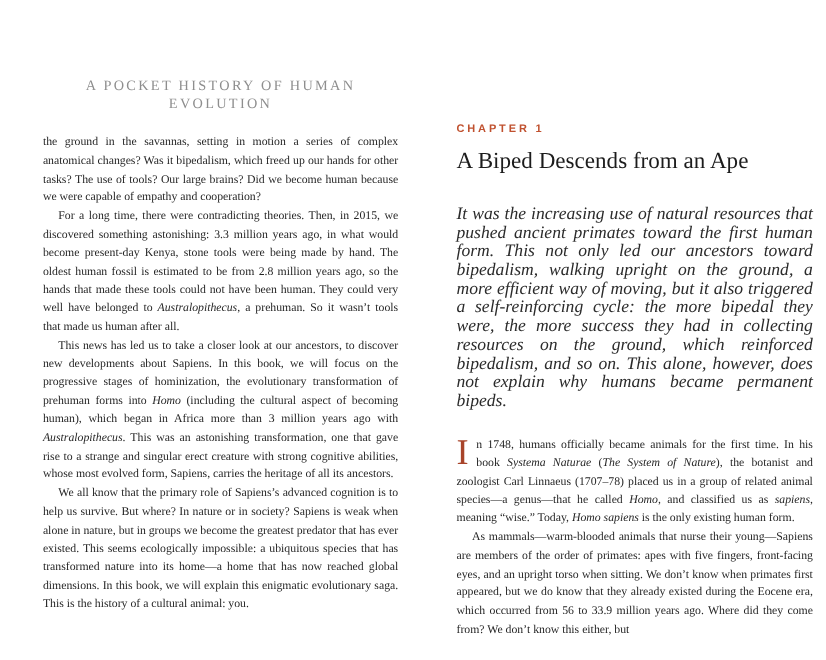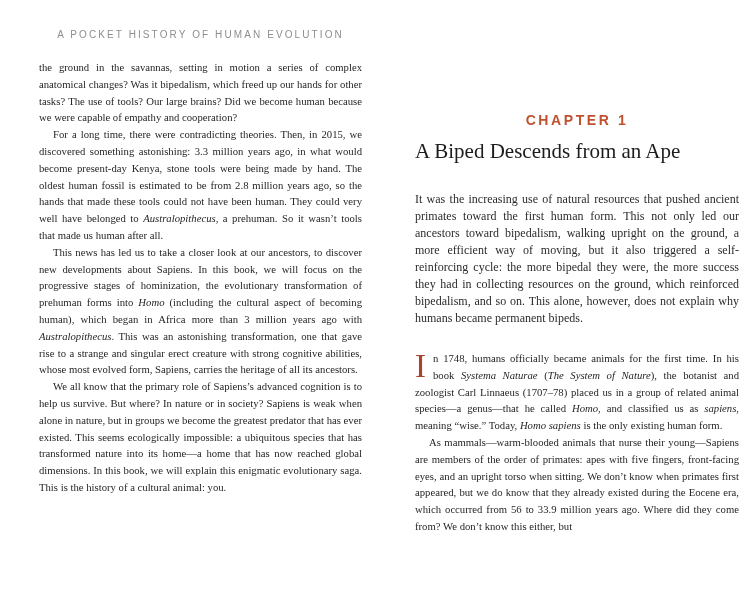--- a/index.html
+++ b/index.html
@@ -10,59 +10,60 @@
     background: #ffffff;
     font-family: "Liberation Serif", serif;
     color: #262626;
     overflow: hidden;
   }
   .page { position: absolute; }
   .left-page  { left: 39px;  top: 29px;  width: 323px; }
   .right-page { left: 415px; top: 112px; width: 324px; }
 
   .running-header {
-    font-family: Liberation Sans, sans-serif;
-    font-size: 10px;
+    font-family: Liberation Serif, serif;
+    font-size: 13px;
     letter-spacing: 2.1px;
     color: #8e8e8e;
     text-align: center;
     text-transform: uppercase;
+    margin-top: 41px;
   }
   .left-body { margin-top: 19px; }
 
   .para {
     margin: 0;
     text-align: justify;
     font-size: 10.7px;
     line-height: 16.8px;
     color: #262626;
     hyphens: auto;
     -webkit-hyphens: auto;
   }
   .para.indent { text-indent: 14px; }
 
   .chapter-label {
     font-family: "Liberation Sans", sans-serif;
-    font-size: 14px;
+    font-size: 10px;
     font-weight: bold;
     letter-spacing: 2.6px;
-    text-align: center;
     color: #c0512f;
     margin-bottom: 11px;
   }
   .chapter-title {
     font-family: "Liberation Serif", serif;
     font-size: 21px;
     font-weight: normal;
     text-align: left;
     color: #1c1c1c;
     margin: 0 0 27px 0;
   }
   .epigraph {
-    font-size: 12px;
+    font-style: italic;
+    font-size: 16px;
     line-height: 17px;
     text-align: justify;
     color: #2b2b2b;
     margin: 0 0 23px 0;
     hyphens: auto;
     -webkit-hyphens: auto;
   }
   .dropcap {
     float: left;
     font-size: 33px;

